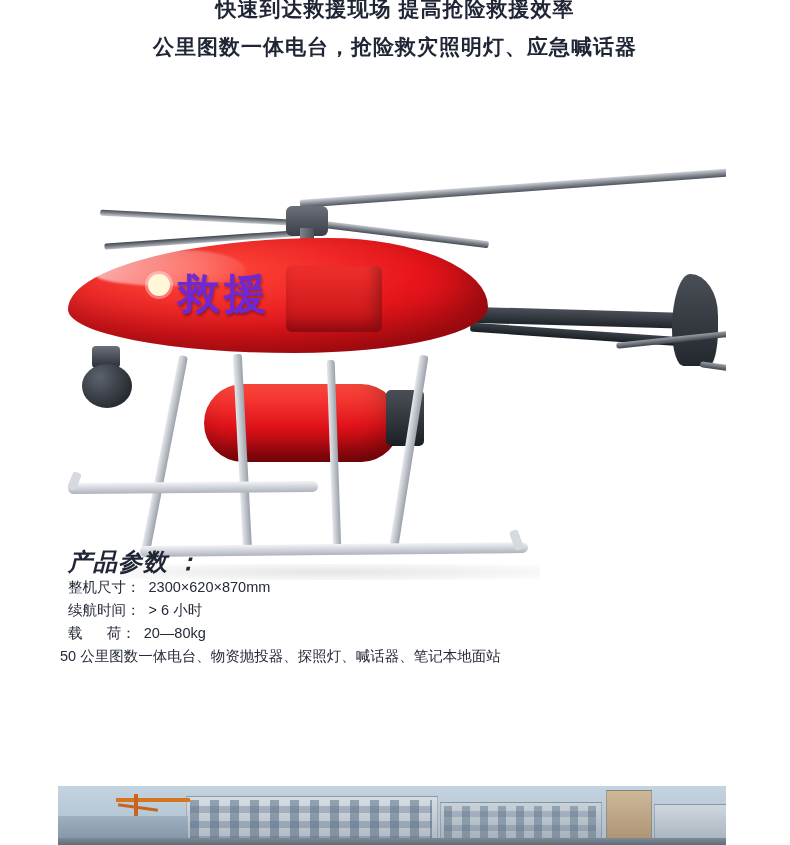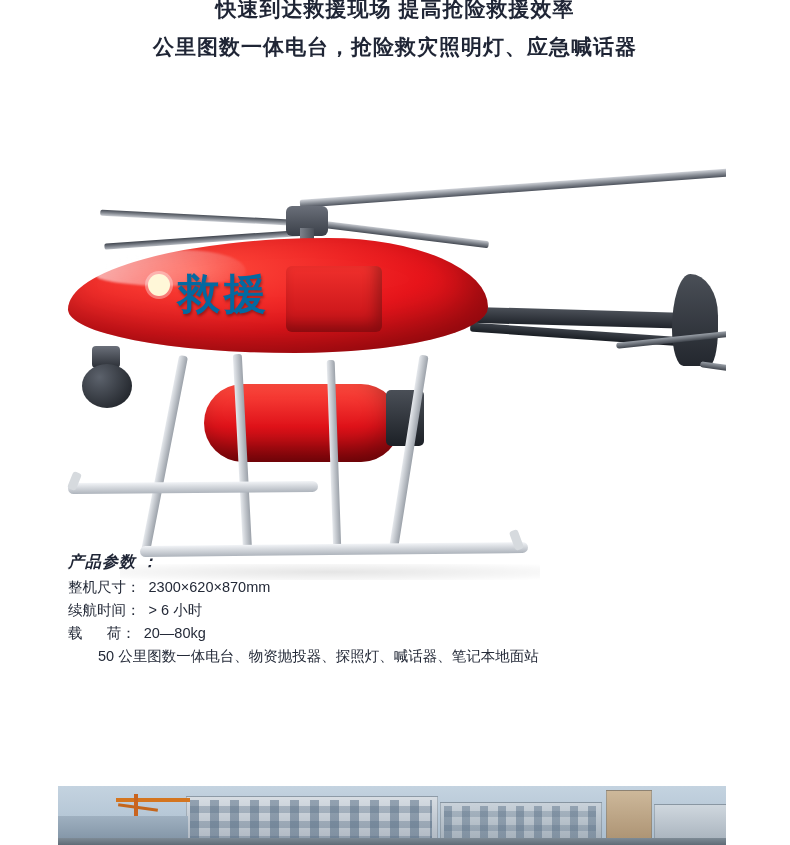--- a/index.html
+++ b/index.html
@@ -128,21 +128,21 @@
     width: 22px; height: 22px;
     border-radius: 50%;
     background: #fff7d8;
     box-shadow: 0 0 0 3px rgba(255,255,255,0.35);
   }
   .rescue-text {
     position: absolute;
     left: 178px; top: 188px;
     font-size: 42px;
     font-weight: bold;
-    color: #0369a1;
+    color: #6d28d9;
     letter-spacing: 4px;
     text-shadow: 1px 2px 3px rgba(0,0,0,0.35);
     white-space: nowrap;
   }
   .engine-box {
     position: absolute;
     left: 286px; top: 188px;
     width: 96px; height: 66px;
     background: linear-gradient(180deg, #f0302c 0%, #c10f15 100%);
     border-radius: 6px;
@@ -250,39 +250,39 @@
 
   
   .specs {
     position: absolute;
     top: 548px;
     left: 0;
     width: 790px;
     color: #1f2535;
   }
   .specs-title {
-    font-size: 16px;
+    font-size: 24px;
     font-weight: bold;
     font-style: italic;
     padding-left: 68px;
     letter-spacing: 1px;
     line-height: 28px;
   }
   .spec-line {
     font-size: 14.5px;
     line-height: 23px;
     padding-left: 68px;
     white-space: pre;
     color: #242a38;
   }
   .spec-line.indented {
     padding-left: 92px;
   }
   .spec-line.wrap2 {
-    padding-left: 98px;
+    padding-left: 60px;
   }
 
   
   .bottom-band {
     position: absolute;
     left: 58px;
     top: 786px;
     width: 690px;
     height: 59px;
     overflow: hidden;

